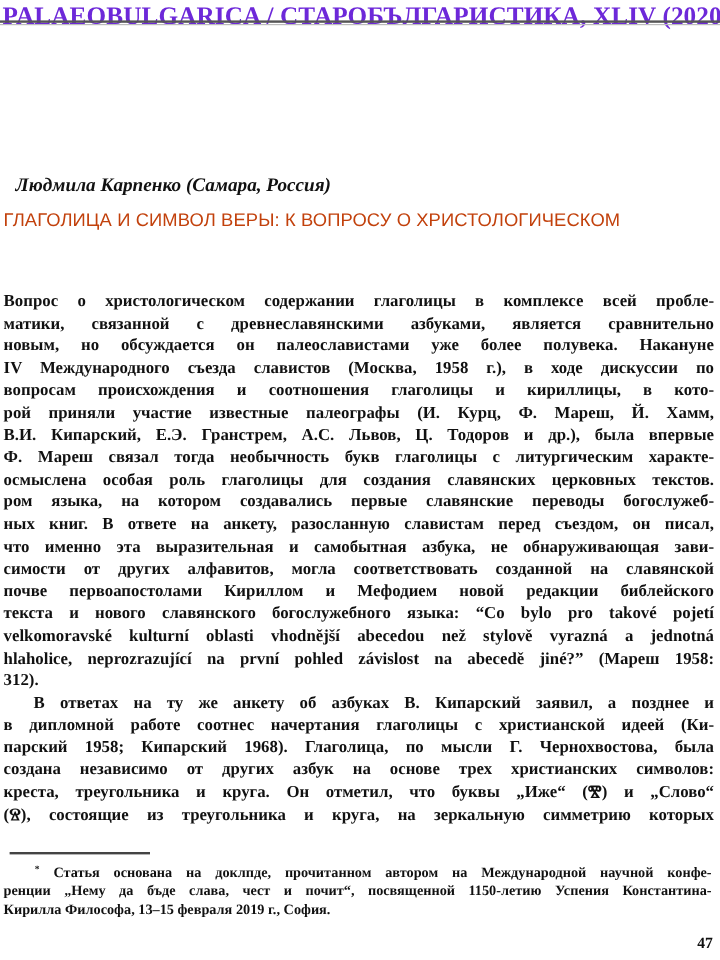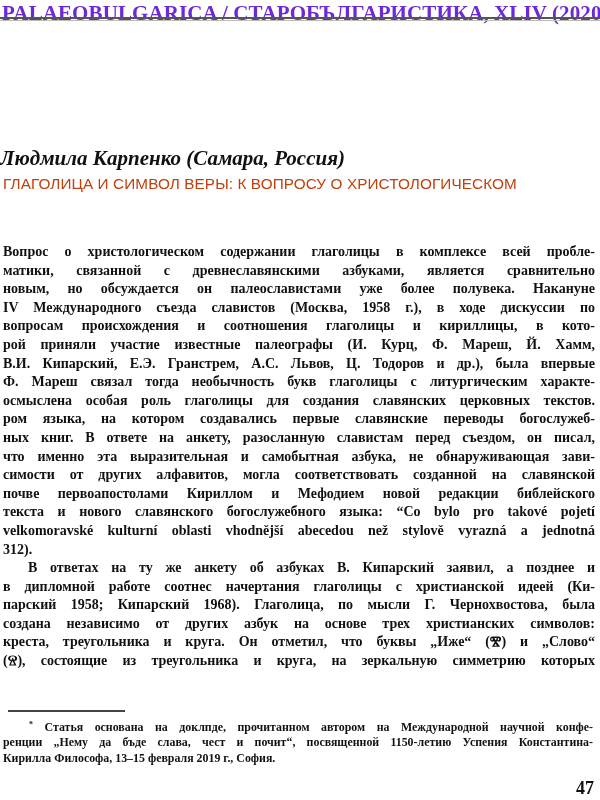--- a/index.html
+++ b/index.html
@@ -2,36 +2,36 @@
 <html><head>
 <meta charset="utf-8">
 <style>
   html, body { margin: 0; padding: 0; background: #ffffff; }
   body { width: 600px; height: 800px; position: relative; overflow: hidden;
          font-family: "Liberation Serif", "DejaVu Serif", serif; color: #111; }
   .running-head { position: absolute; left: 2px; top: 1px; font-size: 21px; font-weight: bold;
                   letter-spacing: 0.1px; white-space: nowrap; color: #6d28d9; }
   .head-rule { position: absolute; left: 0; top: 17px; width: 600px; height: 2px; background: #555; }
   .head-rule2 { position: absolute; left: 0; top: 20px; width: 600px; height: 1px; background: #bbb; }
-  .author { position: absolute; left: 0; top: 146px; font-size: 21px; font-style: italic; font-weight: bold; white-space: nowrap; }
+  .author { position: absolute; left: 13px; top: 146px; font-size: 16px; font-style: italic; font-weight: bold; white-space: nowrap; }
   .title { position: absolute; left: 3px; top: 173px; font-family: "Liberation Sans", "DejaVu Sans", sans-serif;
            font-size: 15.3px; line-height: 21px; letter-spacing: 0.1px; color: #c2410c; }
   .title .line { display: block; white-space: nowrap; }
   .title sup { font-size: 8px; vertical-align: 6px; }
   .body { position: absolute; left: 3px; top: 243px; width: 592px; font-size: 14px; line-height: 18.6px; font-weight: bold; }
   .body .ln { display: block; white-space: nowrap; text-align: justify; text-align-last: justify; height: 18.6px; }
   .body .ln.last { text-align-last: left; }
   .body .ln.indent { padding-left: 25px; }
   .fn-rule { position: absolute; left: 8px; top: 710px; width: 117px; height: 2px; background: #444; }
   .footnote { position: absolute; left: 3px; top: 717px; width: 590px; font-size: 11.9px; line-height: 16.5px; font-weight: bold; }
   .footnote .ln { display: block; white-space: nowrap; text-align: justify; text-align-last: justify; height: 16.5px; }
   .footnote .ln.first { padding-left: 26px; }
   .footnote .ln.last { text-align-last: left; }
   .footnote sup { font-size: 8px; vertical-align: 4px; }
-  .page-number { position: absolute; right: 6px; top: 778px; font-size: 18px; font-weight: bold; }
+  .page-number { position: absolute; right: 6px; top: 778px; font-size: 13px; font-weight: bold; }
 </style>
 </head>
 <body>
 
 <div class="running-head">PALAEOBULGARICA / СТАРОБЪЛГАРИСТИКА, XLIV (2020), 4</div>
 <div class="head-rule"></div>
 <div class="head-rule2"></div>
 
 <div class="author">Людмила Карпенко (Самара, Россия)</div>
 
@@ -49,20 +49,21 @@
   <span class="ln">В.И. Кипарский, Е.Э. Гранстрем, А.С. Львов, Ц. Тодоров и др.), была впервые</span>
   <span class="ln">Ф. Мареш связал тогда необычность букв глаголицы с литургическим характе-</span>
   <span class="ln">осмыслена особая роль глаголицы для создания славянских церковных текстов.</span>
   <span class="ln">ром языка, на котором создавались первые славянские переводы богослужеб-</span>
   <span class="ln">ных книг. В ответе на анкету, разосланную славистам перед съездом, он писал,</span>
   <span class="ln">что именно эта выразительная и самобытная азбука, не обнаруживающая зави-</span>
   <span class="ln">симости от других алфавитов, могла соответствовать созданной на славянской</span>
   <span class="ln">почве первоапостолами Кириллом и Мефодием новой редакции библейского</span>
   <span class="ln">текста и нового славянского богослужебного языка: “Co bylo pro takové pojetí</span>
   <span class="ln">velkomoravské kulturní oblasti vhodnější abecedou než stylově vyrazná a jednotná</span>
+  <span class="ln">hlaholice, neprozrazující na první pohled závislost na abecedě jiné?” (Мареш 1958:</span>
   <span class="ln last">312).</span>
   <span class="ln indent">В ответах на ту же анкету об азбуках В. Кипарский заявил, а позднее и</span>
   <span class="ln">в дипломной работе соотнес начертания глаголицы с христианской идеей (Ки-</span>
   <span class="ln">парский 1958; Кипарский 1968). Глаголица, по мысли Г. Чернохвостова, была</span>
   <span class="ln">создана независимо от других азбук на основе трех христианских символов:</span>
   <span class="ln">креста, треугольника и круга. Он отметил, что буквы „Иже“ (Ⰺ) и „Слово“</span>
   <span class="ln">(Ⱄ), состоящие из треугольника и круга, на зеркальную симметрию которых</span>
 </div>
 
 <div class="fn-rule"></div>

